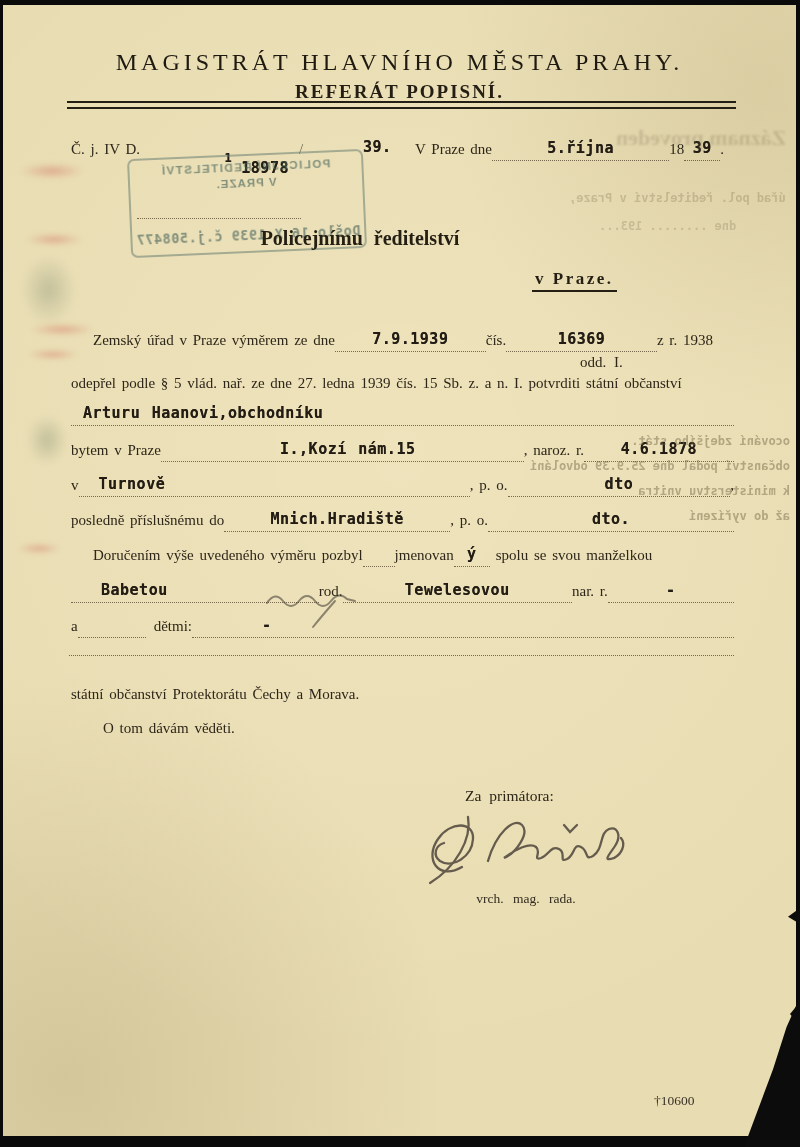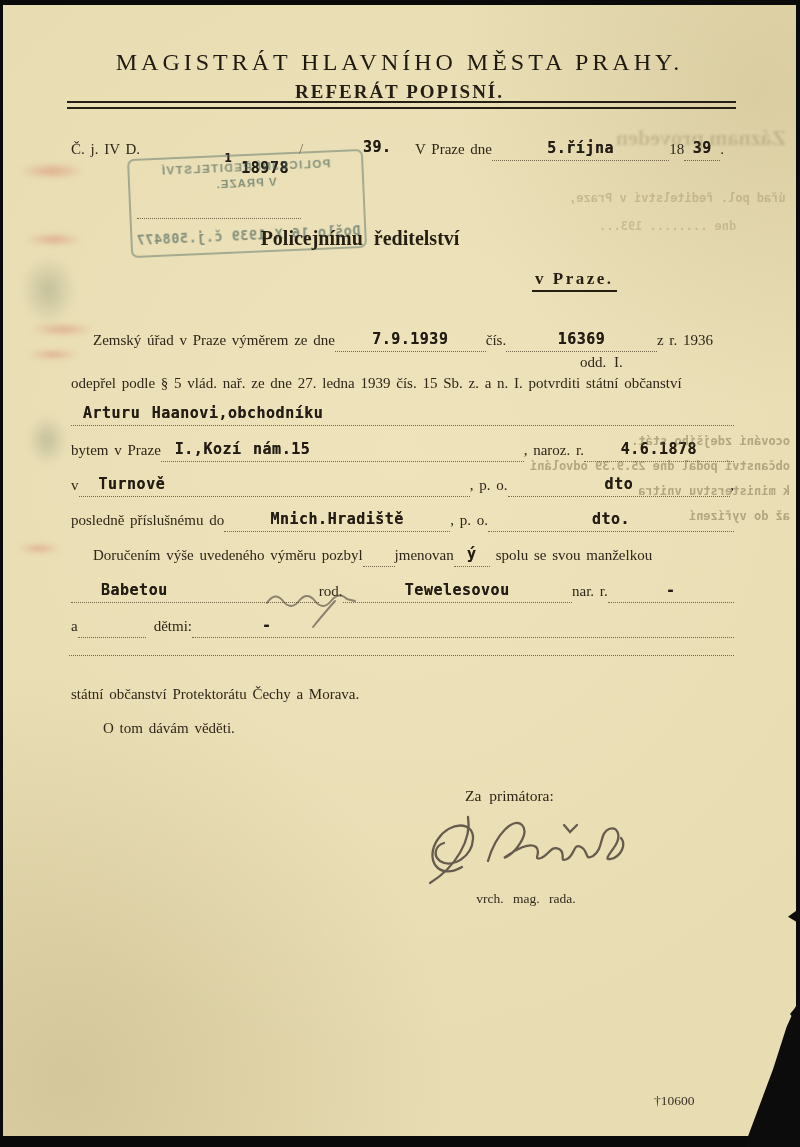--- a/index.html
+++ b/index.html
@@ -113,35 +113,35 @@
     </div>
 
     <div class="addr1">Policejnímu ředitelství</div>
     <div class="addr2">v Praze.</div>
 
     <div class="row" style="left:68px;top:326px;right:83px;">
       <span class="lbl" style="padding-left:22px;">Zemský úřad v Praze výměrem ze dne</span>
       <span class="fill grow"><span class="typed">7.9.1939</span></span>
       <span class="lbl">čís.</span>
       <span class="fill grow"><span class="typed">16369</span></span>
-      <span class="lbl">z r. 1936</span>
+      <span class="lbl">z r. 1938</span>
     </div>
     <div class="odd">odd.  I.</div>
 
     <div class="row" style="left:68px;top:369px;right:60px;">
       <span class="lbl">odepřel podle § 5 vlád. nař. ze dne 27. ledna 1939 čís. 15 Sb. z. a n. I. potvrditi státní občanství</span>
     </div>
 
     <div class="row" style="left:68px;top:400px;right:62px;">
       <span class="fill grow l" style="padding-left:12px;"><span class="typed">Arturu Haanovi,obchodníku</span></span>
     </div>
 
     <div class="row" style="left:68px;top:436px;right:62px;">
       <span class="lbl">bytem v Praze</span>
-      <span class="fill grow l" style="padding-left:14px;flex-grow:2.4;"><span class="typed">I.,Kozí nám.15</span></span>
+      <span class="fill grow l" style="padding-left:14px;flex-grow:2.4;text-align:center;"><span class="typed">I.,Kozí nám.15</span></span>
       <span class="lbl">, naroz. r.</span>
       <span class="fill grow"><span class="typed">4.6.1878</span></span>
     </div>
 
     <div class="row" style="left:68px;top:471px;right:62px;">
       <span class="lbl">v</span>
       <span class="fill grow l" style="padding-left:20px;flex-grow:1.7;"><span class="typed">Turnově</span></span>
       <span class="lbl">, p. o.</span>
       <span class="fill grow"><span class="typed">dto</span></span>
       <span class="lbl">,</span>

